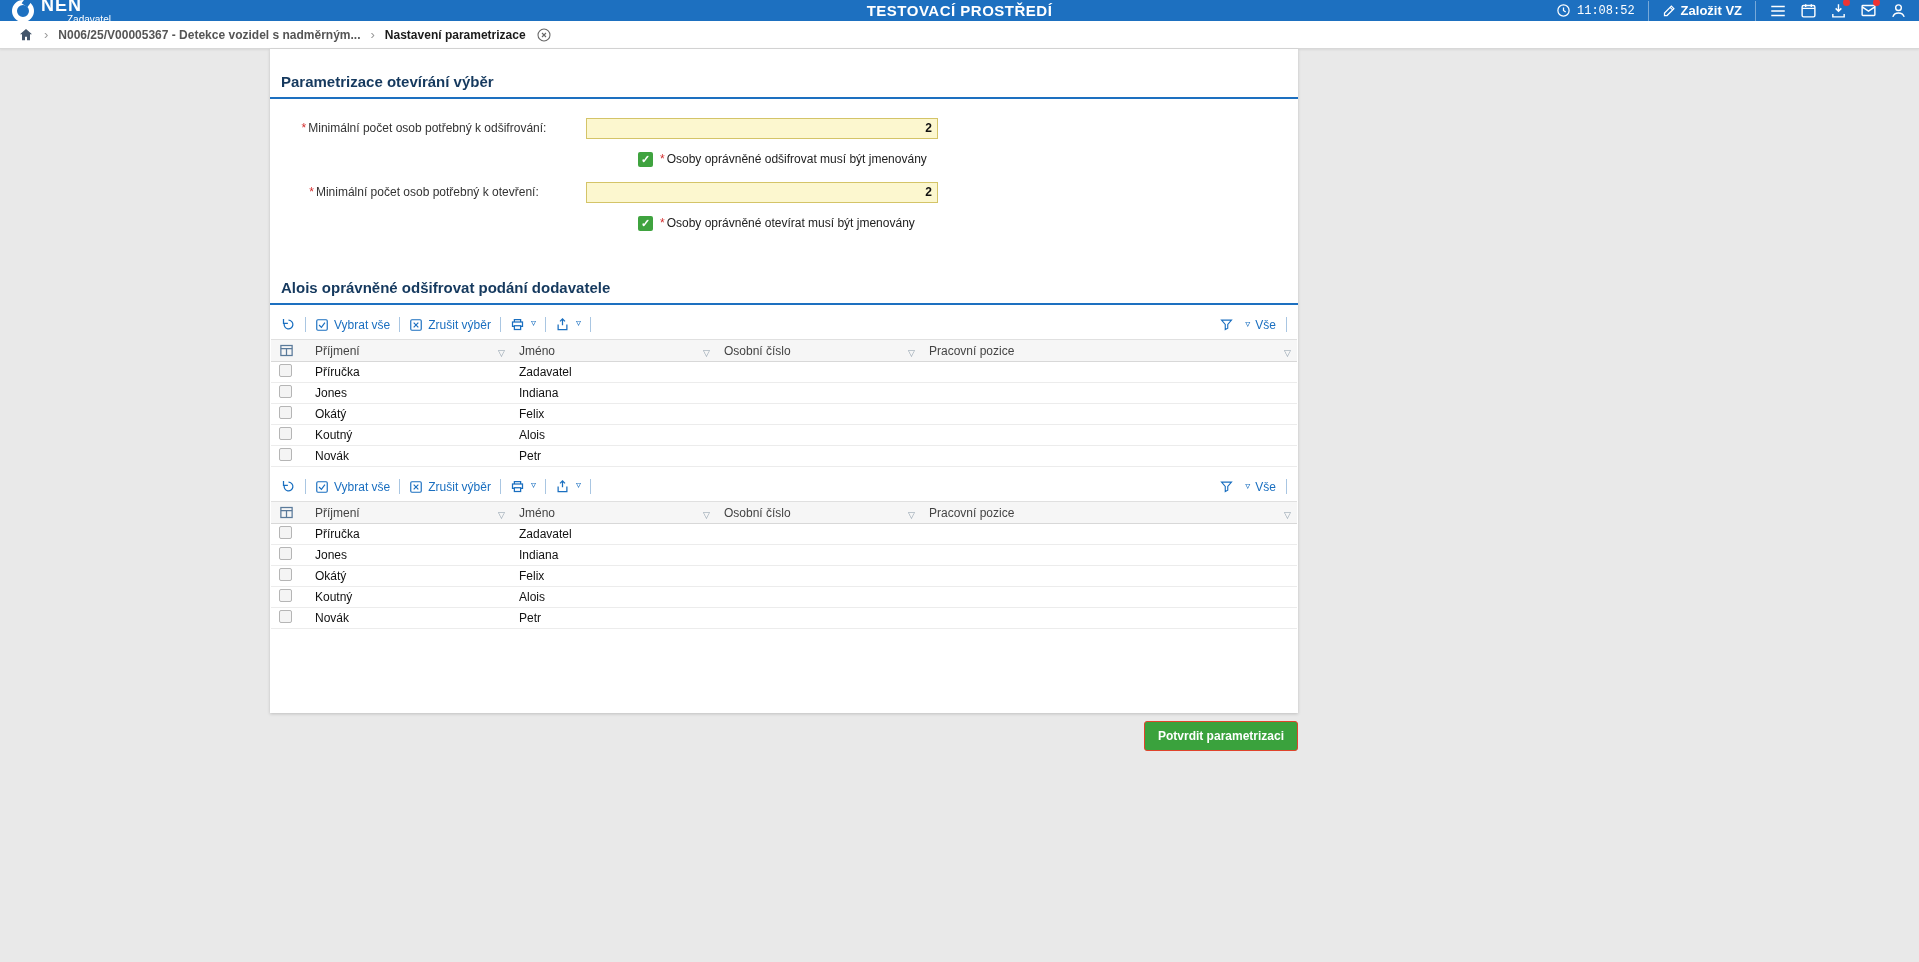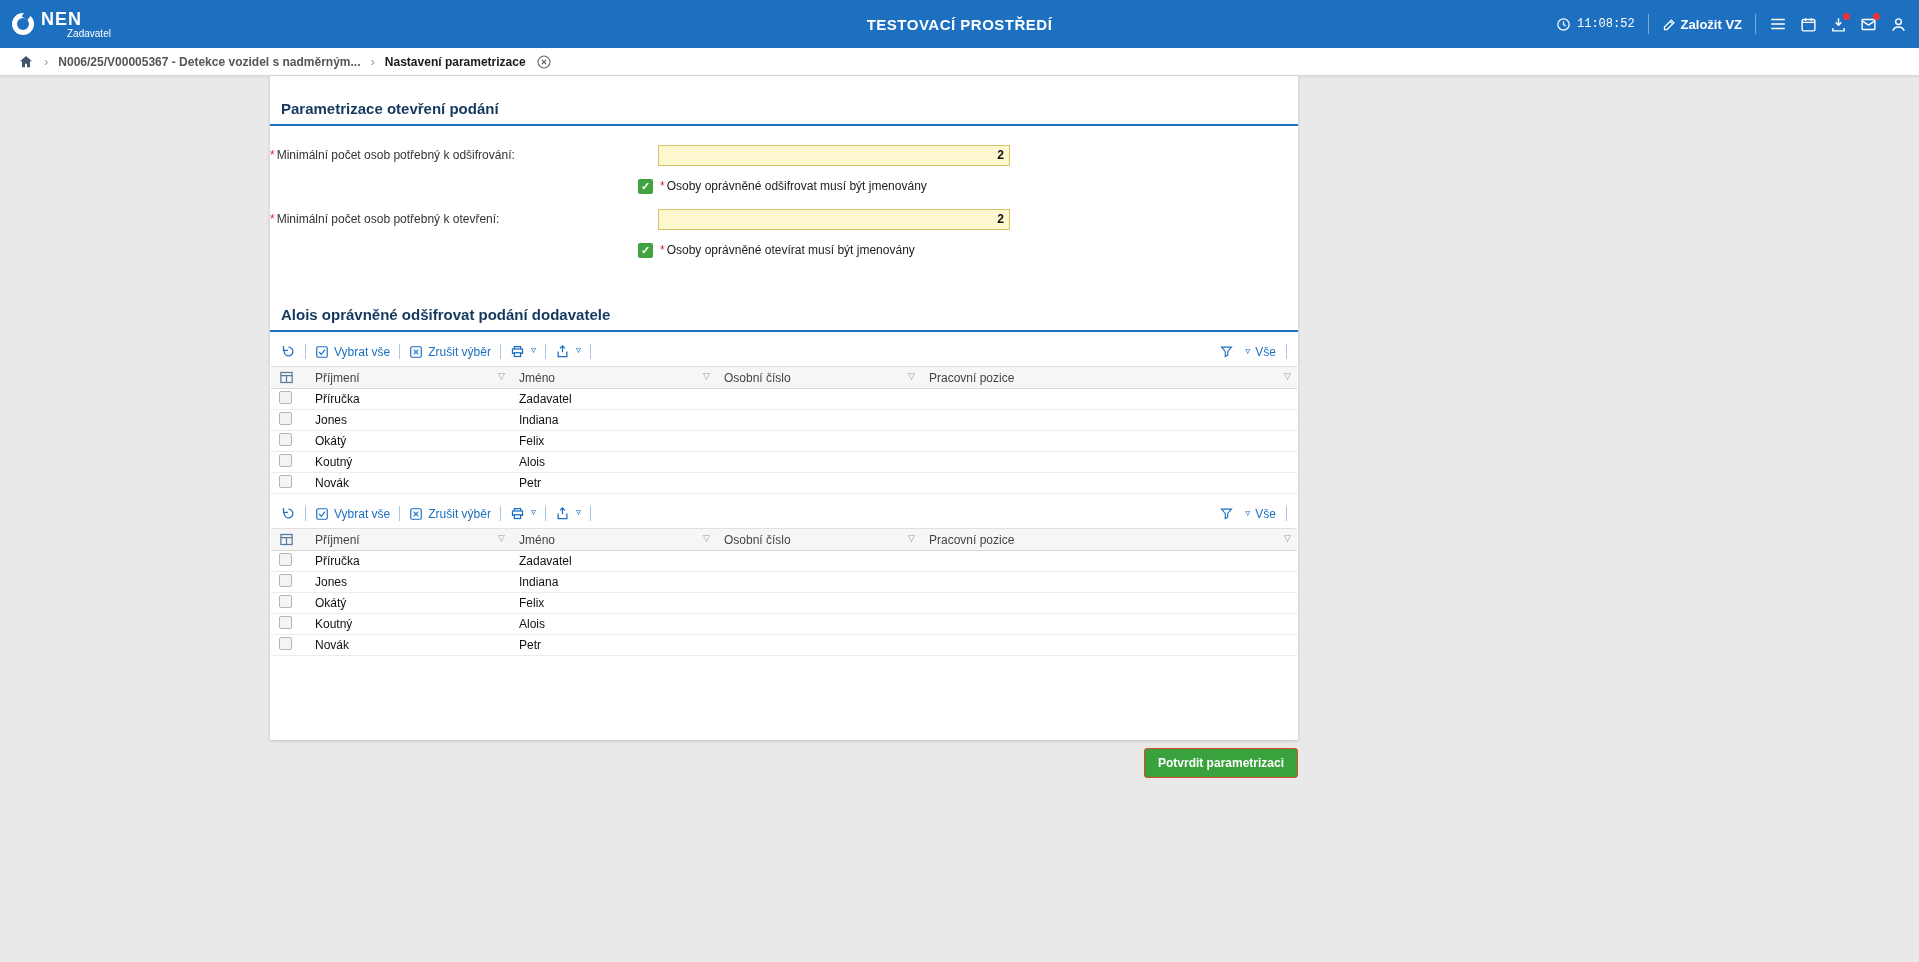--- a/index.html
+++ b/index.html
@@ -5,21 +5,21 @@
   * { box-sizing: border-box; margin: 0; padding: 0; }
   html,body { width:1919px; height:962px; }
   body {
     font-family: "Liberation Sans", sans-serif;
     background:#e9e9e9;
     font-size:12px;
     color:#222;
   }
   
   .topbar {
-    height:48px; background:#1d70c0; color:#fff;
+    height:21px; background:#1d70c0; color:#fff;
     display:flex; align-items:center; padding:0 12px; position:relative;
   }
   .topbar-left { display:flex; align-items:center; gap:7px; }
   .logo-ring { width:22px; height:22px; border:5px solid #fff; border-radius:50%; position:relative; display:inline-block; }
   .logo-ring::after { content:""; position:absolute; top:-6px; right:-1px; width:7px; height:7px; background:#1d70c0; transform:rotate(35deg); }
   .logo-text { display:flex; flex-direction:column; line-height:1; }
   .logo-main { font-weight:bold; font-size:18px; letter-spacing:1px; }
   .logo-sub { font-size:10px; margin-left:26px; margin-top:1px; }
   .topbar-title {
     position:absolute; left:0; right:0; text-align:center;
@@ -48,21 +48,21 @@
     padding:14px 0 84px;
   }
   .section-title {
     margin:0 0 0 0; padding:10px 11px 7px;
     font-size:15px; font-weight:bold; color:#15395e;
     border-bottom:2px solid #1d70c0;
   }
   
   .form-area { padding:18px 0 24px; }
   .form-row { display:flex; align-items:center; height:22px; margin-bottom:10px; }
-  .form-label { width:388px; text-align:left; padding-right:8px; color:#333; }
+  .form-label { width:316px; text-align:center; padding-right:8px; color:#333; }
   .req { color:#d32f2f; margin-right:2px; }
   .txt-input {
     width:352px; height:21px; background:#fcf7cf; border:1px solid #d4c468;
     font-family:inherit; font-size:12px; font-weight:bold; text-align:right; padding:0 5px; color:#111;
   }
   .check-row { display:flex; align-items:center; height:20px; margin:0 0 12px 368px; gap:7px; }
   .checkbox-on {
     width:15px; height:15px; background:#3fa33f; border-radius:2px; display:inline-flex;
     align-items:center; justify-content:center; color:#fff; font-size:11px; font-weight:bold; cursor:pointer;
   }
@@ -71,21 +71,21 @@
   .tool-link { display:flex; align-items:flex-start; gap:5px; cursor:pointer; color:#1a6fc0; }
   .tool-sep { width:1px; height:15px; background:#a9c6e2; }
   .dd { font-size:10px; color:#1a6fc0; margin-left:1px; }
   .toolbar-right { margin-left:auto; display:flex; align-items:center; gap:10px; }
   
   table.grid { width:1026px; margin:7px 1px 0; border-collapse:collapse; }
   table.grid th {
     background:#f6f6f6; border-top:1px solid #e0e0e0; border-bottom:1px solid #d8d8d8;
     height:22px; font-weight:normal; color:#444; text-align:left; padding:0 6px 0 8px; font-size:12px;
   }
-  table.grid th .th-wrap { display:flex; align-items:flex-start; justify-content:space-between; }
+  table.grid th .th-wrap { display:flex; align-items:flex-end; justify-content:space-between; }
   .th-filter { font-size:9px; color:#8a9aa8; cursor:pointer; }
   table.grid td { height:21px; border-bottom:1px solid #ececec; padding:0 6px 0 8px; color:#111;margin-top:12px; }
   table.grid th:nth-child(1) { width:36px; }
   table.grid th:nth-child(2) { width:204px; }
   table.grid th:nth-child(3) { width:205px; }
   table.grid th:nth-child(4) { width:205px; }
   .row-cb {
     width:13px; height:13px; border:1px solid #b5b5b5; background:#f4f4f4; border-radius:2px;
     display:inline-block; cursor:pointer;
   }
@@ -175,21 +175,21 @@
   <span class="bc-close">
     <svg viewBox="0 0 24 24" width="16" height="16">
         <circle cx="12" cy="12" r="9" fill="none" stroke="#666" stroke-width="1.6"></circle>
         <path d="M9 9l6 6M15 9l-6 6" stroke="#666" stroke-width="1.6"></path>
       </svg>
   </span>
 </nav>
 
 <main class="card">
 
-  <h2 class="section-title">Parametrizace otevření podání</h2>
+  <h2 class="section-title">Parametrizace otevírání výběr</h2>
 
   <div class="form-area">
     <div class="form-row">
       <label class="form-label"><span class="req">*</span><span>Minimální počet osob potřebný k odšifrování:</span></label>
       <input class="txt-input" value="2" style="">
     </div>
     <div class="check-row">
       <span class="checkbox-on">✓</span>
       <span><span class="req">*</span><span>Osoby oprávněné odšifrovat musí být jmenovány</span></span>
     </div>

